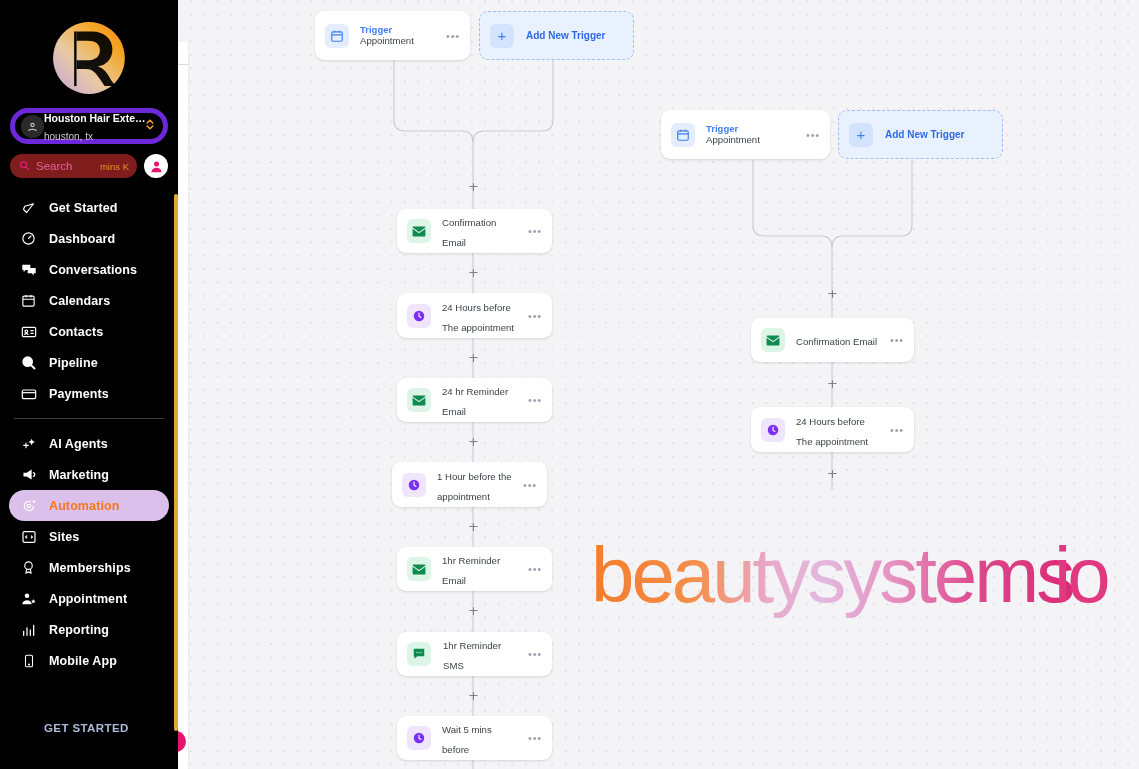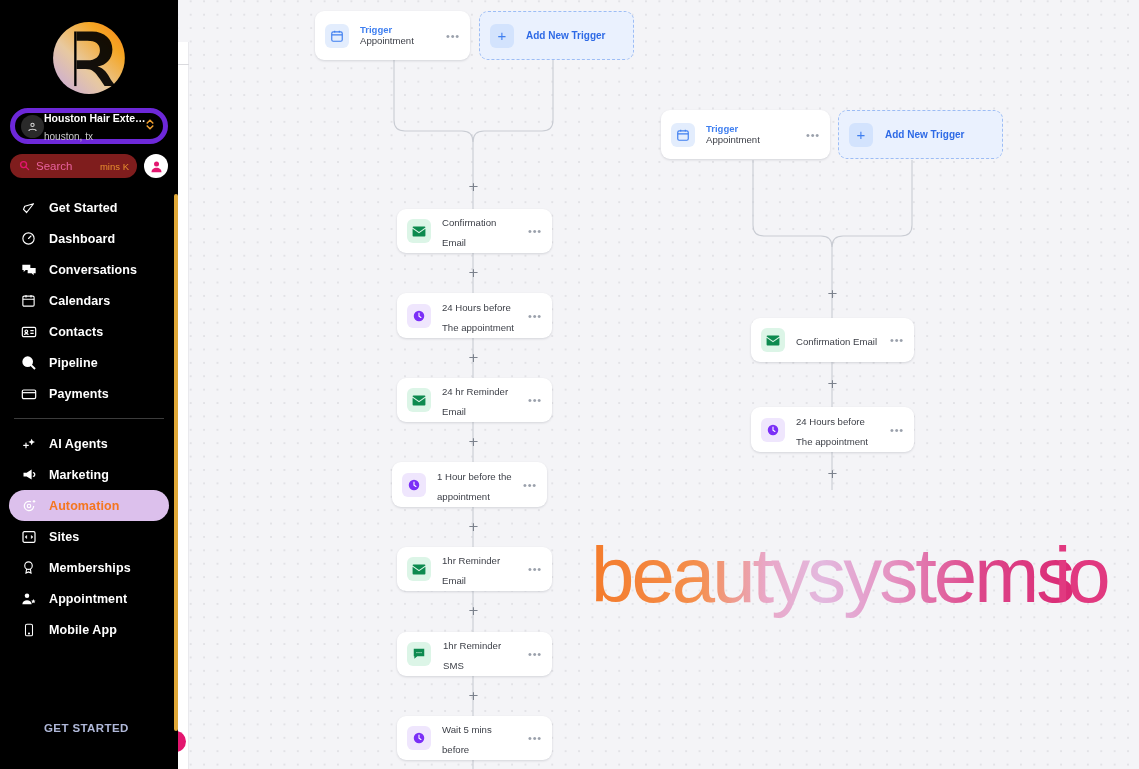--- a/index.html
+++ b/index.html
@@ -396,20 +396,28 @@
         <span class="nav-ico">
           <svg width="16" height="16" viewBox="0 0 24 24" fill="#fff">
             <circle cx="9" cy="7" r="3.4"></circle>
               <path d="M2 20c0-4 3.5-6 7-6s7 2 7 6z"></path>
             <path d="M18.5 12l1 2.2 2.3.3-1.7 1.6.4 2.3-2-1.1-2 1.1.4-2.3-1.7-1.6 2.3-.3z"></path>
           </svg>
         </span>
         <span class="nav-label">Appointment</span>
       </div>
 
+      <div class="nav-item">
+        <span class="nav-ico">
+          <svg width="16" height="16" viewBox="0 0 24 24" fill="none" stroke="#fff" stroke-width="1.9" stroke-linecap="round">
+            <path d="M4 20V14M9 20V9M14 20v-8M19 20V5"></path>
+          </svg>
+        </span>
+        <span class="nav-label">Reporting</span>
+      </div>
 
       <div class="nav-item">
         <span class="nav-ico">
           <svg width="14" height="14" viewBox="0 0 24 24" fill="none" stroke="#fff" stroke-width="1.8">
             <rect x="6" y="2" width="12" height="20" rx="2.5"></rect>
               <circle cx="12" cy="18" r=".9" fill="#fff"></circle>
           </svg>
         </span>
         <span class="nav-label">Mobile App</span>
       </div>

